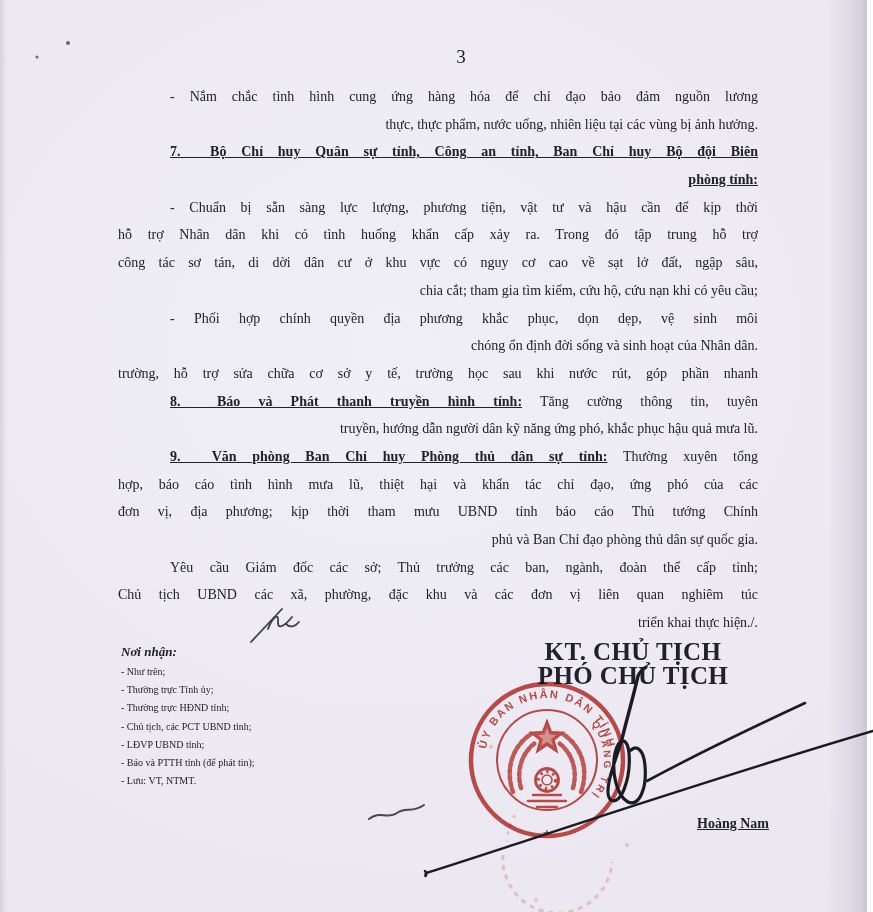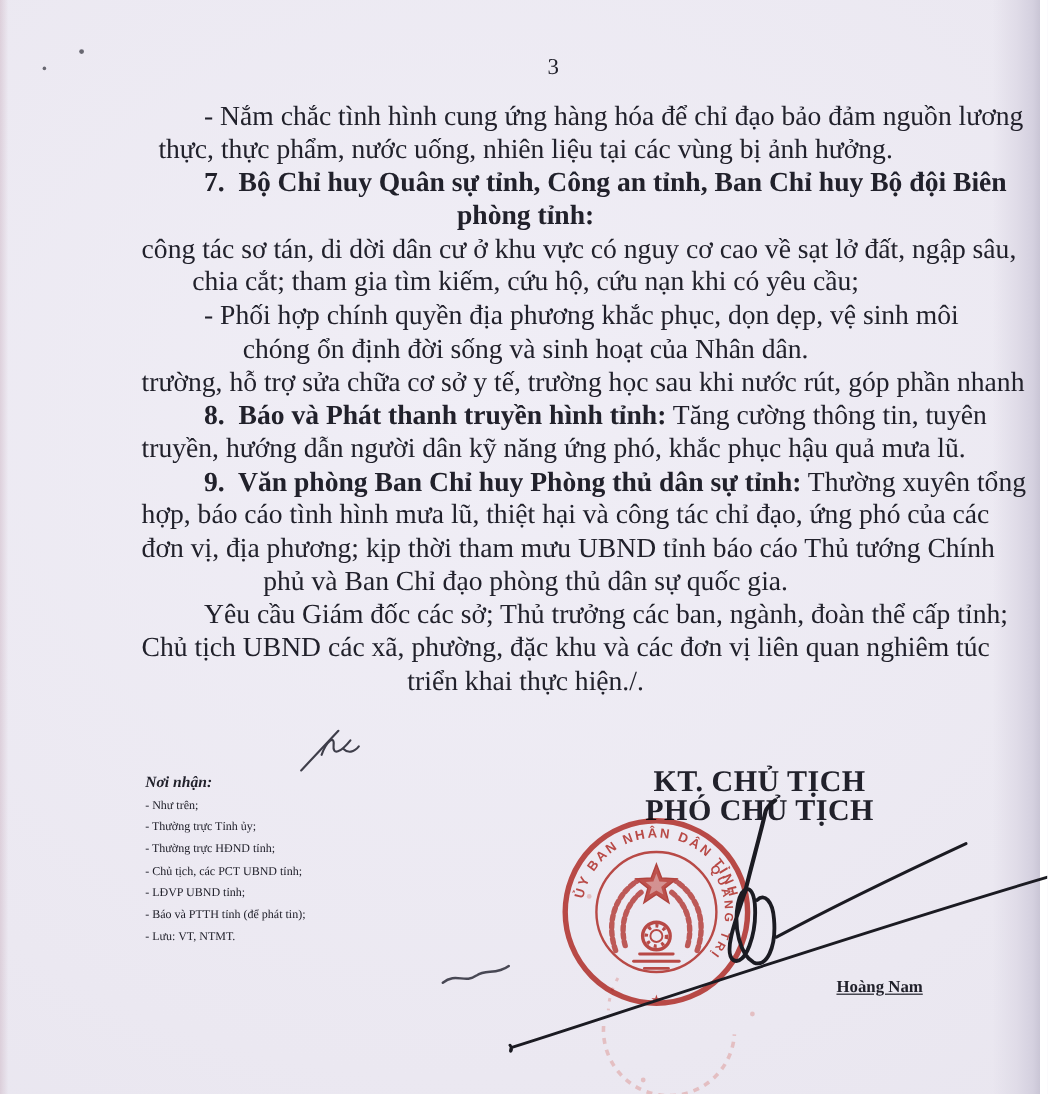--- a/index.html
+++ b/index.html
@@ -12,29 +12,29 @@
       linear-gradient(to right, rgba(186,150,166,.30) 0px, rgba(186,150,166,0) 7px),
       linear-gradient(to left, #ffffff 0px, #ffffff 6px, #c9c5d5 6px, #d4d0df 12px, #e0dce8 26px, rgba(224,220,232,0) 46px),
       radial-gradient(130% 110% at 45% 38%, #f0eef6 0%, #ebe8f1 55%, #e6e3ed 100%);
   }
   .pageno{
     position:absolute;top:46px;left:100px;width:722px;
     text-align:center;font-size:19px;
   }
   .bodytext{
     position:absolute;top:83px;left:118px;width:640px;
-    font-size:23px;
+    font-size:14px;
   }
   .ln{
     height:27.7px;line-height:27.7px;white-space:nowrap;
     text-align:justify;text-align-last:justify;
   }
   .ln.ind{padding-left:52px;}
-  .ln.end{text-align:center;text-align-last:auto;}
-  .ln b{font-weight:700;}
+  .ln.end{text-align:right;text-align-last:auto;}
+  .ln b{font-weight:700;text-decoration:underline;}
   .recipients{position:absolute;top:641px;left:121px;width:320px;}
   .rhead{font-weight:700;font-style:italic;font-size:13px;line-height:22px;}
   .ritem{font-size:10px;line-height:18.2px;white-space:nowrap;}
   .signblock{position:absolute;top:640px;left:497px;width:272px;text-align:center;}
   .kt,.pct{font-weight:700;font-size:25px;line-height:23.5px;letter-spacing:.4px;white-space:nowrap;}
   .signer{position:absolute;top:176px;left:0;width:272px;text-align:right;
           font-weight:700;font-size:14px;white-space:nowrap;text-decoration:underline;}
   svg.overlay{position:absolute;inset:0;pointer-events:none;}
   .sealgrp{mix-blend-mode:multiply;}
 </style>
@@ -43,29 +43,31 @@
 
 <div class="page">
 
   <div class="pageno">3</div>
 
   <div class="bodytext">
     <div class="ln ind"><span>- Nắm chắc tình hình cung ứng hàng hóa để chỉ đạo bảo đảm nguồn lương</span></div>
     <div class="ln end"><span>thực, thực phẩm, nước uống, nhiên liệu tại các vùng bị ảnh hưởng.</span></div>
     <div class="ln ind"><b>7.&nbsp; Bộ Chỉ huy Quân sự tỉnh, Công an tỉnh, Ban Chỉ huy Bộ đội Biên</b></div>
     <div class="ln end"><b>phòng tỉnh:</b></div>
+    <div class="ln ind"><span>- Chuẩn bị sẵn sàng lực lượng, phương tiện, vật tư và hậu cần để kịp thời</span></div>
+    <div class="ln"><span>hỗ trợ Nhân dân khi có tình huống khẩn cấp xảy ra. Trong đó tập trung hỗ trợ</span></div>
     <div class="ln"><span>công tác sơ tán, di dời dân cư ở khu vực có nguy cơ cao về sạt lở đất, ngập sâu,</span></div>
     <div class="ln end"><span>chia cắt; tham gia tìm kiếm, cứu hộ, cứu nạn khi có yêu cầu;</span></div>
     <div class="ln ind"><span>- Phối hợp chính quyền địa phương khắc phục, dọn dẹp, vệ sinh môi</span></div>
     <div class="ln end"><span>chóng ổn định đời sống và sinh hoạt của Nhân dân.</span></div>
     <div class="ln"><span>trường, hỗ trợ sửa chữa cơ sở y tế, trường học sau khi nước rút, góp phần nhanh</span></div>
     <div class="ln ind"><b>8.&nbsp; Báo và Phát thanh truyền hình tỉnh:</b><span> Tăng cường thông tin, tuyên</span></div>
     <div class="ln end"><span>truyền, hướng dẫn người dân kỹ năng ứng phó, khắc phục hậu quả mưa lũ.</span></div>
     <div class="ln ind"><b>9.&nbsp; Văn phòng Ban Chỉ huy Phòng thủ dân sự tỉnh:</b><span> Thường xuyên tổng</span></div>
-    <div class="ln"><span>hợp, báo cáo tình hình mưa lũ, thiệt hại và công tác chỉ đạo, ứng phó của các</span></div>
+    <div class="ln"><span>hợp, báo cáo tình hình mưa lũ, thiệt hại và khẩn tác chỉ đạo, ứng phó của các</span></div>
     <div class="ln"><span>đơn vị, địa phương; kịp thời tham mưu UBND tỉnh báo cáo Thủ tướng Chính</span></div>
     <div class="ln end"><span>phủ và Ban Chỉ đạo phòng thủ dân sự quốc gia.</span></div>
     <div class="ln ind"><span>Yêu cầu Giám đốc các sở; Thủ trưởng các ban, ngành, đoàn thể cấp tỉnh;</span></div>
     <div class="ln"><span>Chủ tịch UBND các xã, phường, đặc khu và các đơn vị liên quan nghiêm túc</span></div>
     <div class="ln end"><span>triển khai thực hiện./.</span></div>
   </div>
 
   <div class="recipients">
     <div class="rhead">Nơi nhận:</div>
     <div class="ritem">- Như trên;</div>

